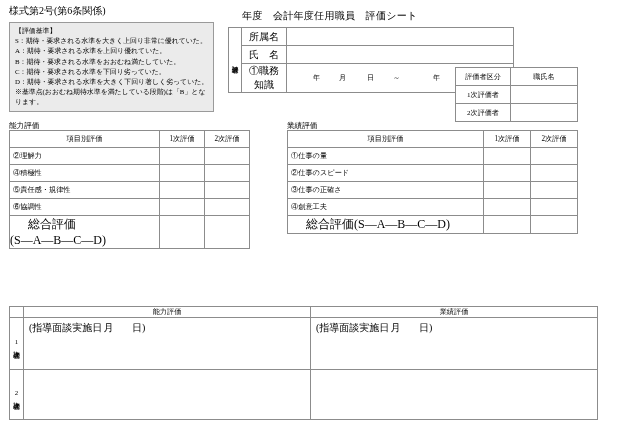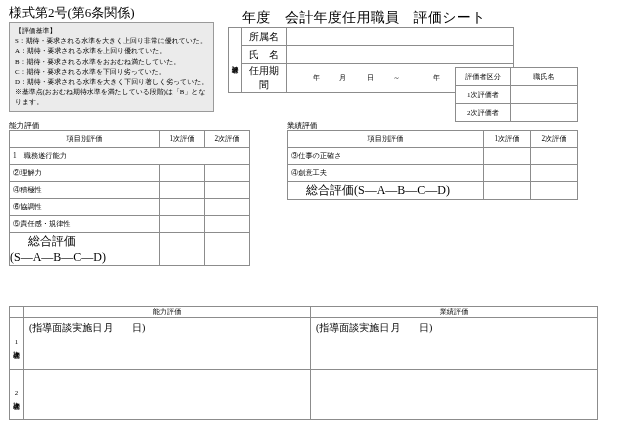--- a/index.html
+++ b/index.html
@@ -18,28 +18,28 @@
   .page {
     position: absolute;
     inset: 0;
   }
 
   
   .form-no {
     position: absolute;
     left: 9px;
     top: 4px;
-    font-size: 13px;
+    font-size: 10px;
     white-space: nowrap;
   }
   .doc-title {
     position: absolute;
     left: 242px;
     top: 9px;
-    font-size: 14px;
+    font-size: 10px;
     white-space: nowrap;
     letter-spacing: 0.3px;
   }
   .section-label {
     position: absolute;
     font-size: 7.6px;
     white-space: nowrap;
   }
 
   
@@ -204,21 +204,21 @@
       <tr>
         <td class="lbl ctr">
           <span class="cellpad ctr">氏　名</span>
         </td>
         <td>
           <span class="cellpad"></span>
         </td>
       </tr>
       <tr>
         <td class="lbl ctr">
-          <span class="cellpad ctr">任用期間</span>
+          <span class="cellpad ctr">①職務知識</span>
         </td>
         <td>
           <div class="period-row">
             <span class="pd-y">年</span>
             <span class="pd-m">月</span>
             <span class="pd-d">日</span>
             <span class="pd-t">～</span>
             <span class="pd-y">年</span>
             <span class="pd-m">月</span>
             <span class="pd-d">日</span>
@@ -275,25 +275,20 @@
         </td>
         <td class="hd">
           <span class="cellpad ctr">1次評価</span>
         </td>
         <td class="hd">
           <span class="cellpad ctr">2次評価</span>
         </td>
       </tr>
 
       <tr>
-        <td class="sec" colspan="3">
-          <span class="cellpad">1　職務遂行能力</span>
-        </td>
-      </tr>
-      <tr>
         <td>
           <span class="cellpad">②理解力</span>
         </td>
         <td>
           <span class="cellpad ctr"></span>
         </td>
         <td>
           <span class="cellpad ctr"></span>
         </td>
       </tr>
@@ -304,32 +299,32 @@
         </td>
         <td>
           <span class="cellpad ctr"></span>
         </td>
         <td>
           <span class="cellpad ctr"></span>
         </td>
       </tr>
       <tr>
         <td>
+          <span class="cellpad">⑤責任感・規律性</span>
+        </td>
+        <td>
+          <span class="cellpad ctr"></span>
+        </td>
+        <td>
+          <span class="cellpad ctr"></span>
+        </td>
+      </tr>
+      <tr>
+        <td>
           <span class="cellpad">⑥協調性</span>
-        </td>
-        <td>
-          <span class="cellpad ctr"></span>
-        </td>
-        <td>
-          <span class="cellpad ctr"></span>
-        </td>
-      </tr>
-      <tr>
-        <td>
-          <span class="cellpad">⑤責任感・規律性</span>
         </td>
         <td>
           <span class="cellpad ctr"></span>
         </td>
         <td>
           <span class="cellpad ctr"></span>
         </td>
       </tr>
 
       <tr>
@@ -360,20 +355,42 @@
         </td>
         <td class="hd">
           <span class="cellpad ctr">1次評価</span>
         </td>
         <td class="hd">
           <span class="cellpad ctr">2次評価</span>
         </td>
       </tr>
       <tr>
         <td>
+          <span class="cellpad">①仕事の量</span>
+        </td>
+        <td>
+          <span class="cellpad ctr"></span>
+        </td>
+        <td>
+          <span class="cellpad ctr"></span>
+        </td>
+      </tr>
+      <tr>
+        <td>
+          <span class="cellpad">②仕事のスピード</span>
+        </td>
+        <td>
+          <span class="cellpad ctr"></span>
+        </td>
+        <td>
+          <span class="cellpad ctr"></span>
+        </td>
+      </tr>
+      <tr>
+        <td>
           <span class="cellpad">③仕事の正確さ</span>
         </td>
         <td>
           <span class="cellpad ctr"></span>
         </td>
         <td>
           <span class="cellpad ctr"></span>
         </td>
       </tr>
       <tr>

